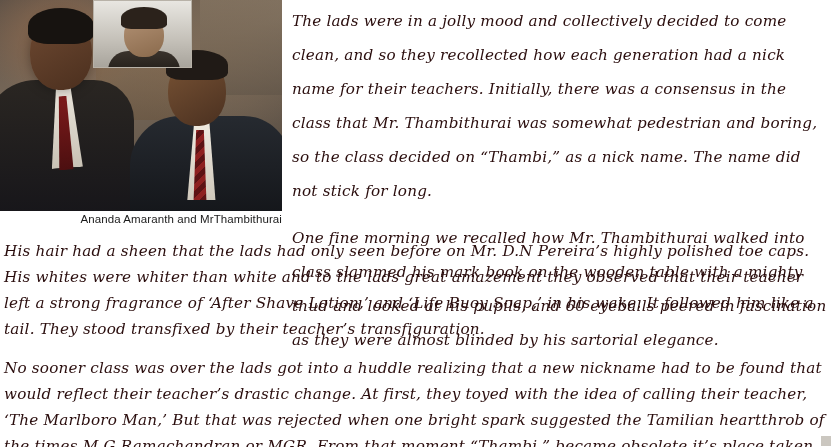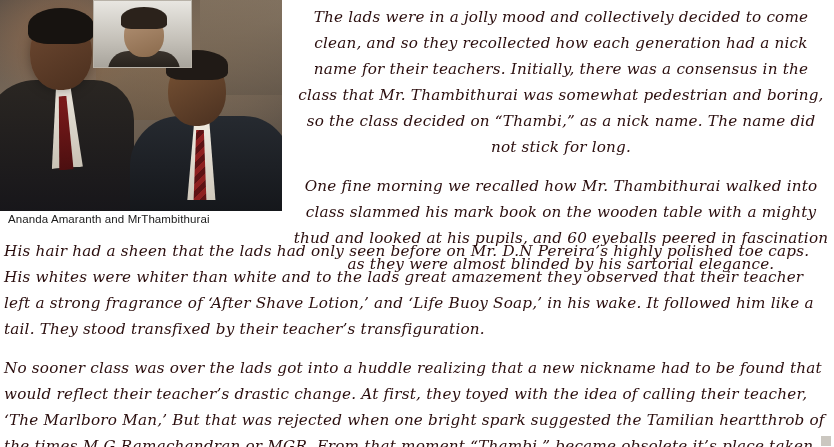--- a/index.html
+++ b/index.html
@@ -139,24 +139,24 @@
     border-radius: 50% 50% 22% 22%;
     background: #2b221b;
   }
   .photo-inset .ibody {
     position: absolute; left: 14px; top: 50px; width: 72px; height: 20px;
     background: linear-gradient(180deg,#3a332c,#241f1a);
     border-radius: 26px 26px 0 0;
   }
   .photo-caption {
     position: absolute;
-    left: 8px;
+    left: 0;
     top: 213px;
     width: 282px;
-    text-align: left;
+    text-align: right;
     font-family: "Liberation Sans", sans-serif;
     font-size: 11.5px;
     color: #1a1a1a;
     letter-spacing: .1px;
   }
 
   
   .hand {
     font-family: "DejaVu Serif", serif;
     font-style: italic;
@@ -167,22 +167,21 @@
     margin: 0 0 13px 0;
   }
   .para:last-child { margin-bottom: 0; }
 
   .col-right {
     position: absolute;
     left: 292px;
     top: 4px;
     width: 538px;
     font-size: 15.2px;
-    line-height: 26px;
-    text-align: center;
+    line-height: 34px;
   }
   .full-width {
     position: absolute;
     left: 4px;
     top: 238px;
     width: 826px;
     font-size: 15.2px;
     line-height: 26px;
   }
   .corner-mark {

